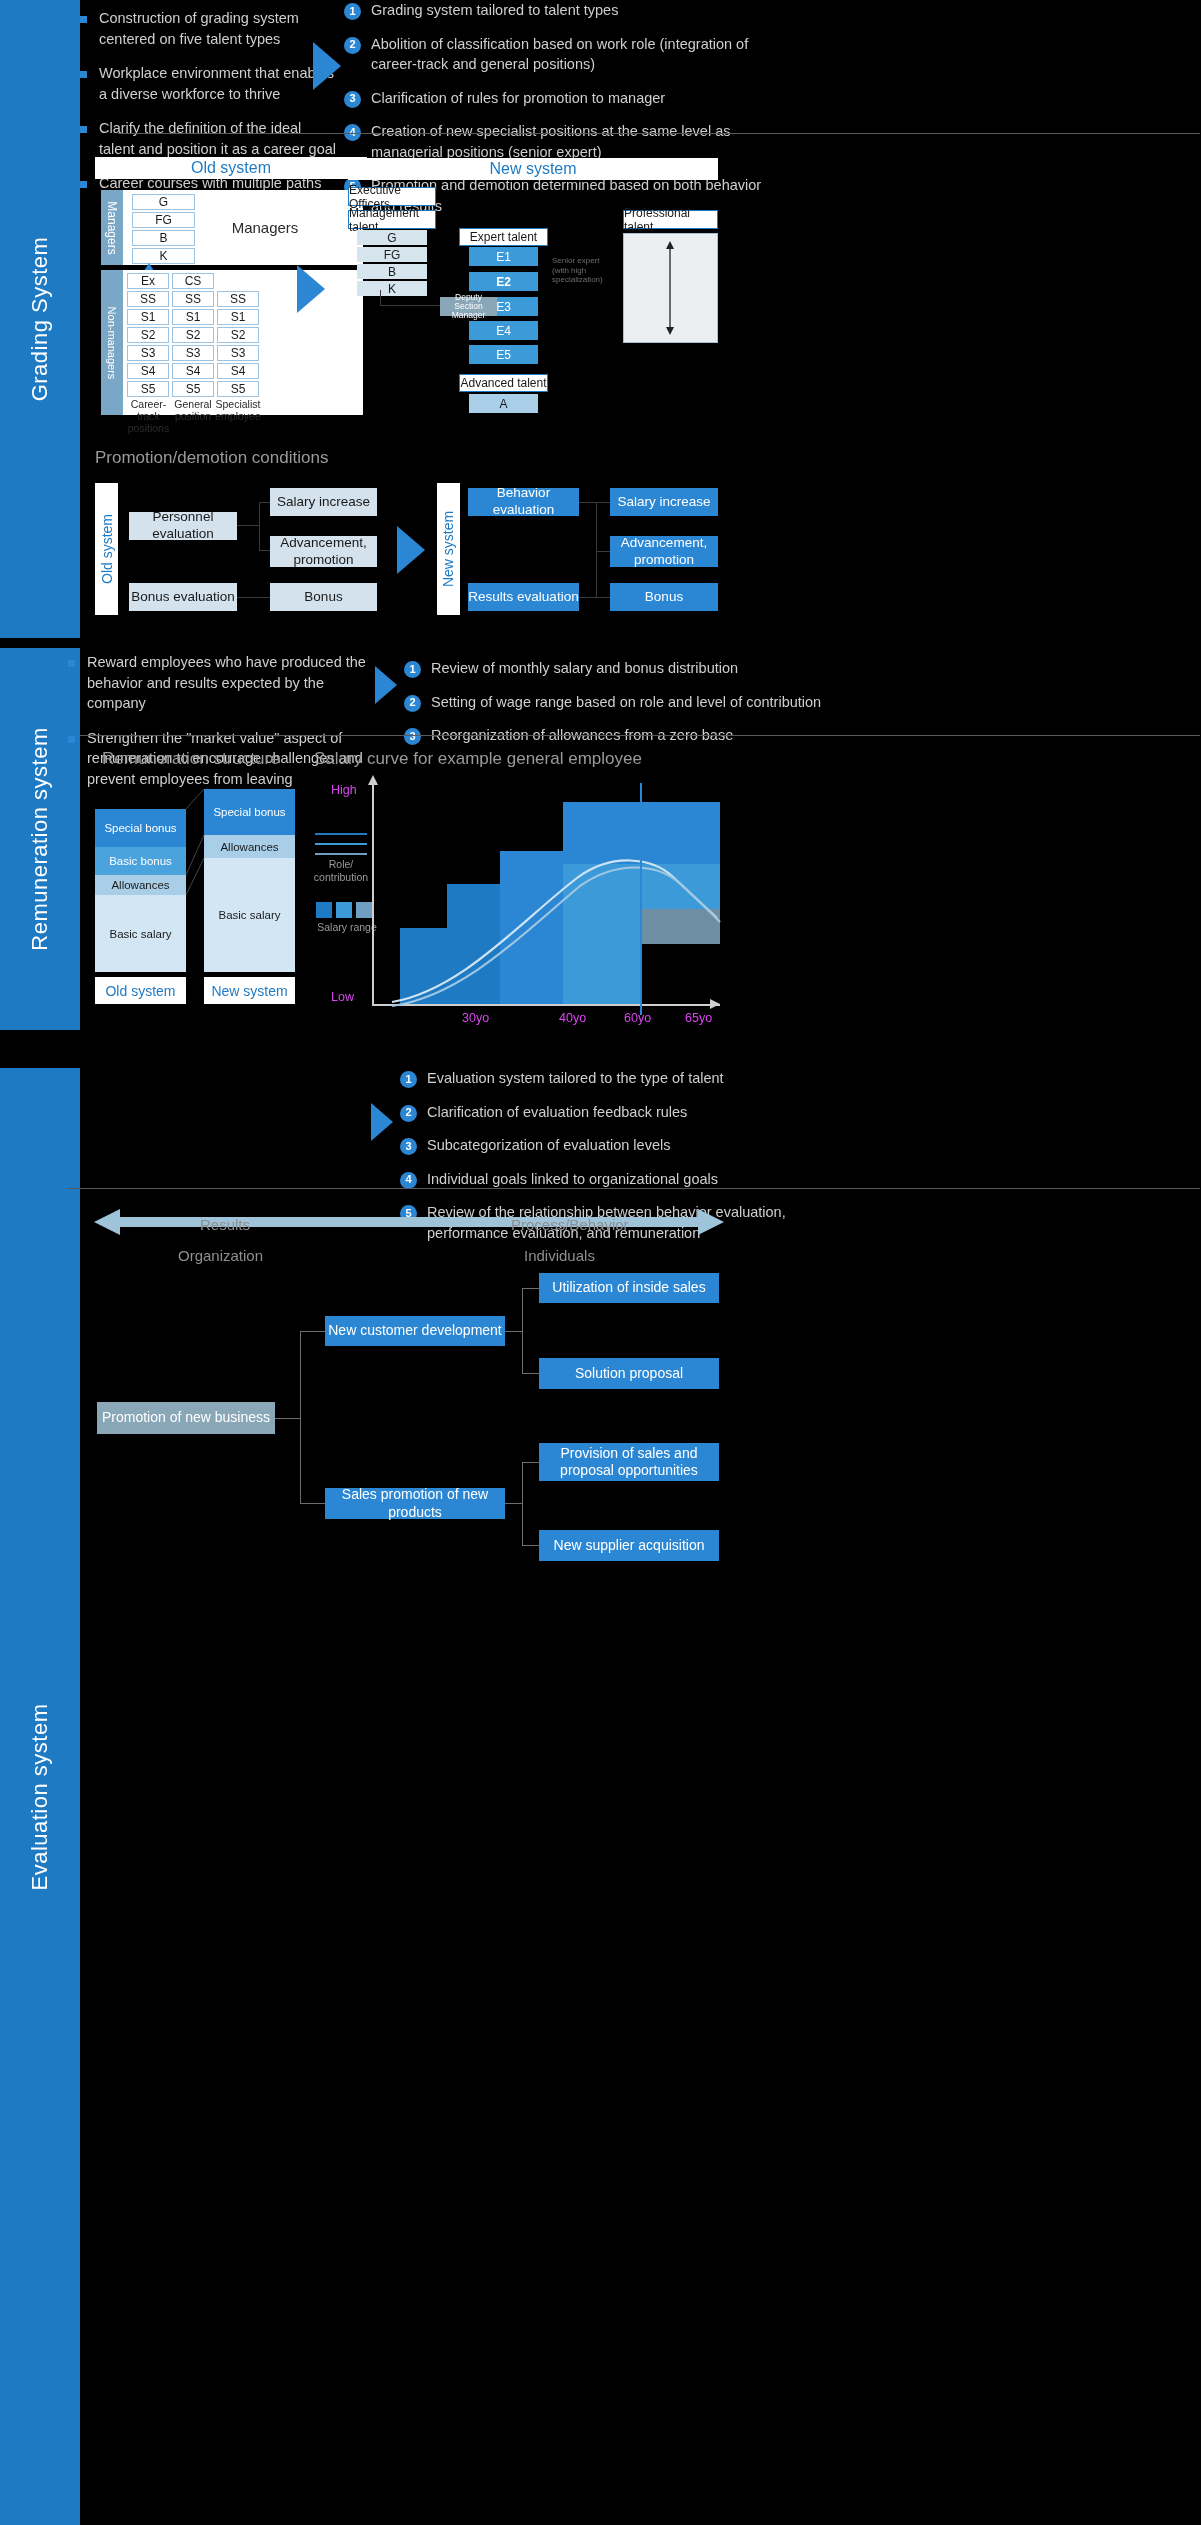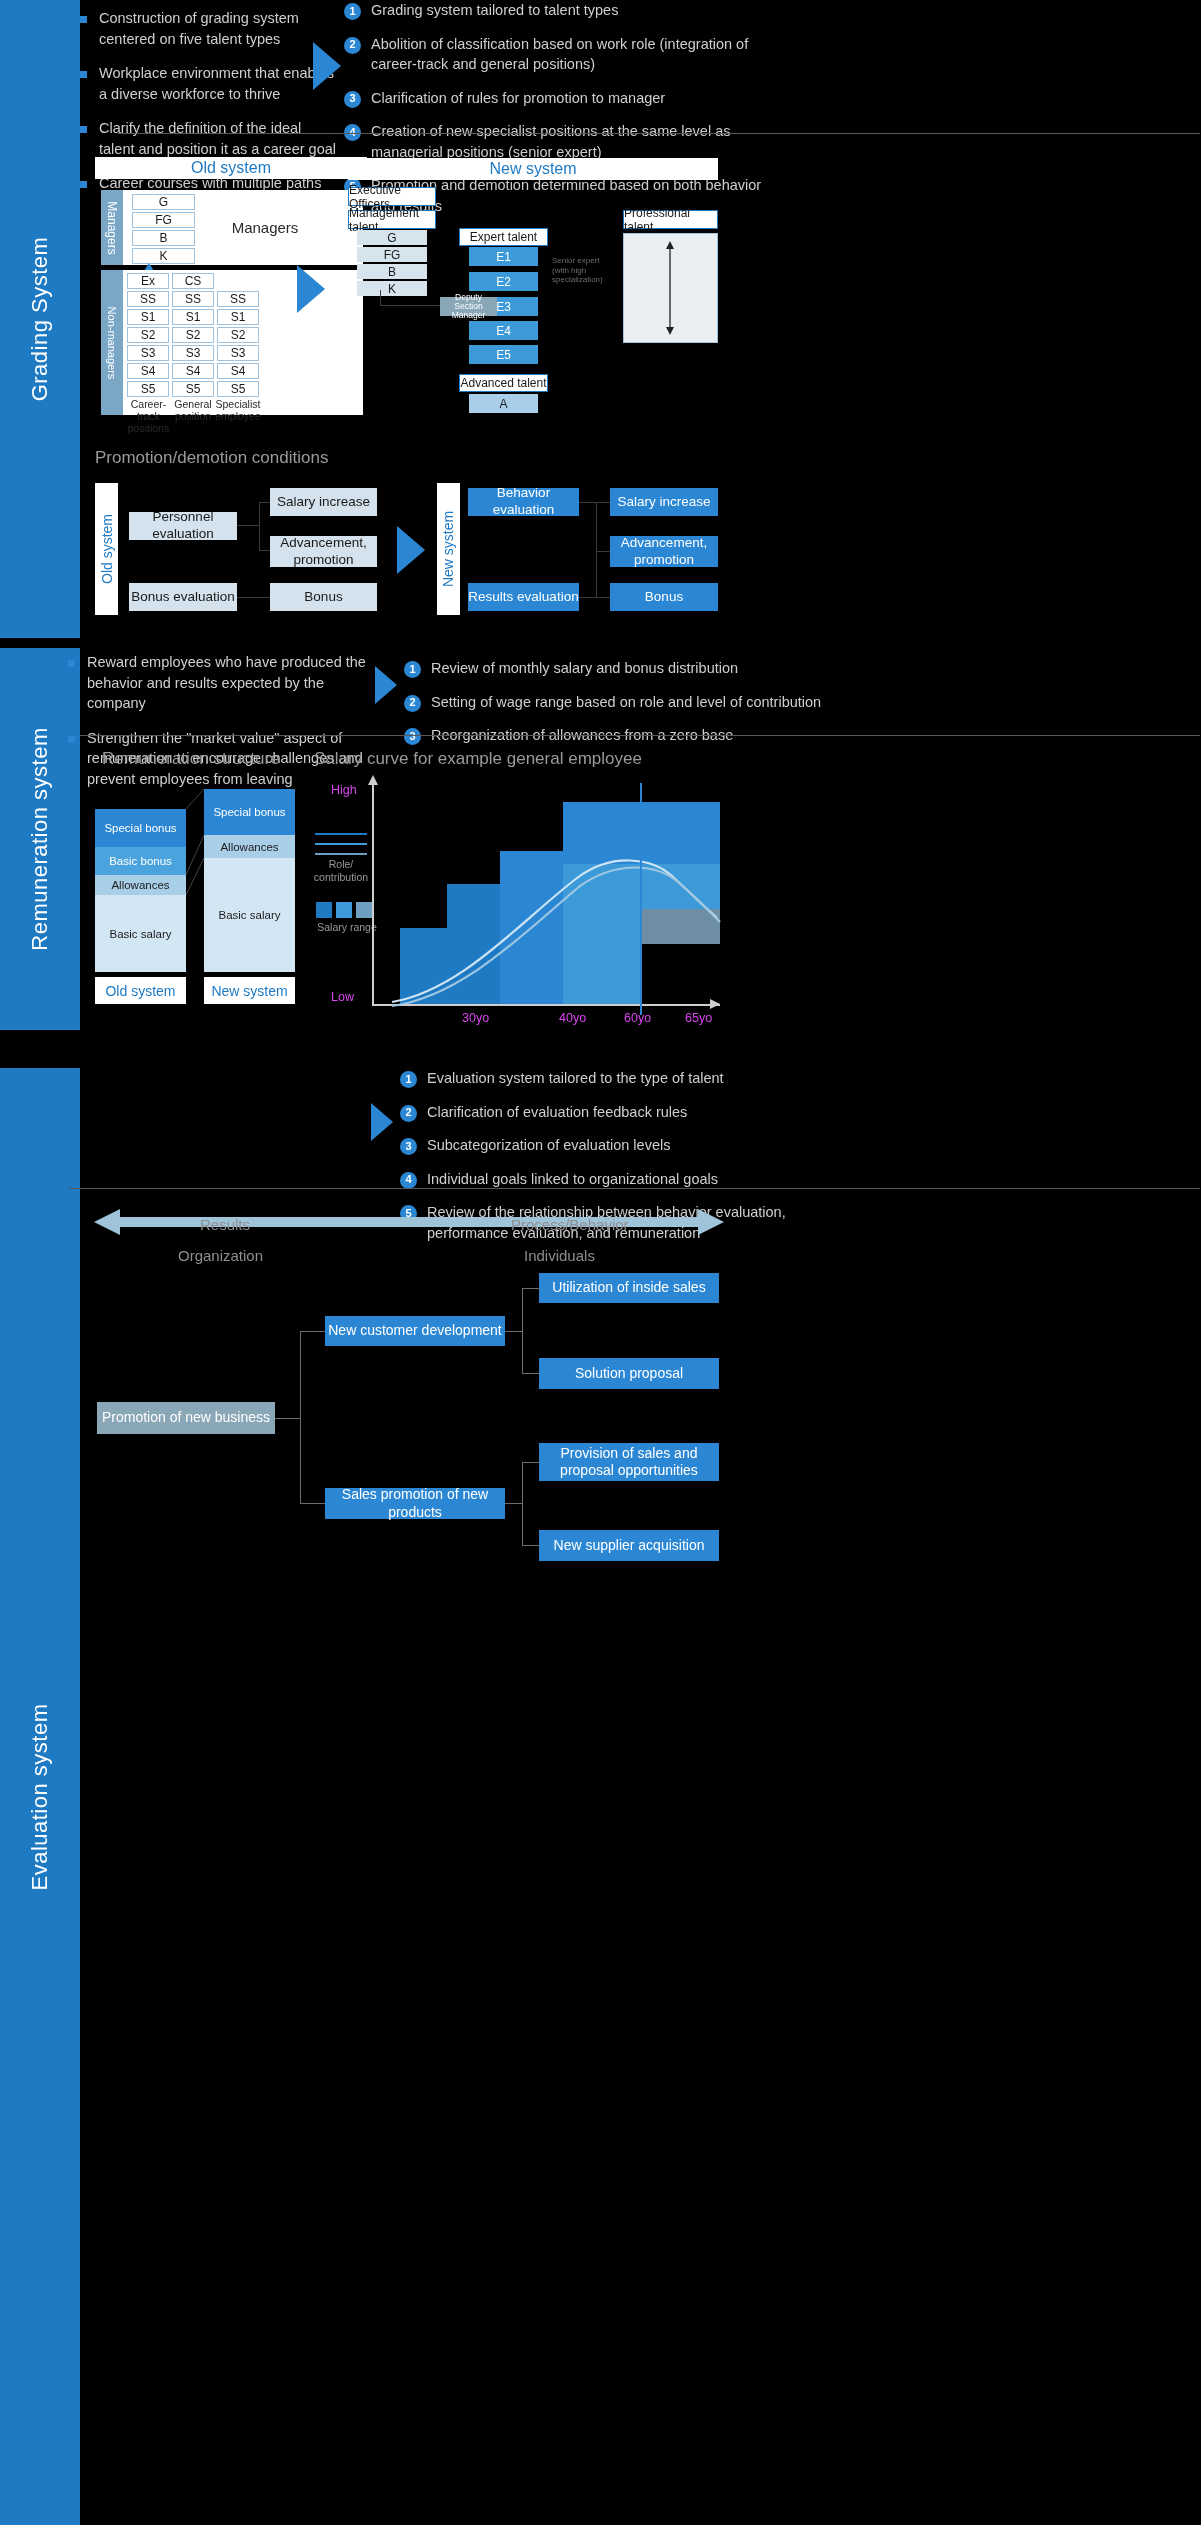--- a/index.html
+++ b/index.html
@@ -305,21 +305,21 @@
   <div class="nbox pale" style="left:357px; top:281px; width:70px; height:15px;">
     <span>K</span>
     </div>
 
   <div class="nbox outline" style="left:459px; top:228px; width:89px; height:18px;">
     <span>Expert talent</span>
     </div>
   <div class="nbox solid" style="left:469px; top:247px; width:69px; height:19px;">
     <span>E1</span>
     </div>
-  <div class="nbox solid" style="left:469px; top:272px; width:69px; height:19px;">
+  <div class="nbox solid" style="left:469px; top:272px; width:69px; height:19px;font-weight:bold;">
     <span>E2</span>
     </div>
   <div class="nbox solid" style="left:469px; top:297px; width:69px; height:19px;">
     <span>E3</span>
     </div>
   <div class="nbox solid" style="left:469px; top:321px; width:69px; height:19px;">
     <span>E4</span>
     </div>
   <div class="nbox solid" style="left:469px; top:345px; width:69px; height:19px;">
     <span>E5</span>

